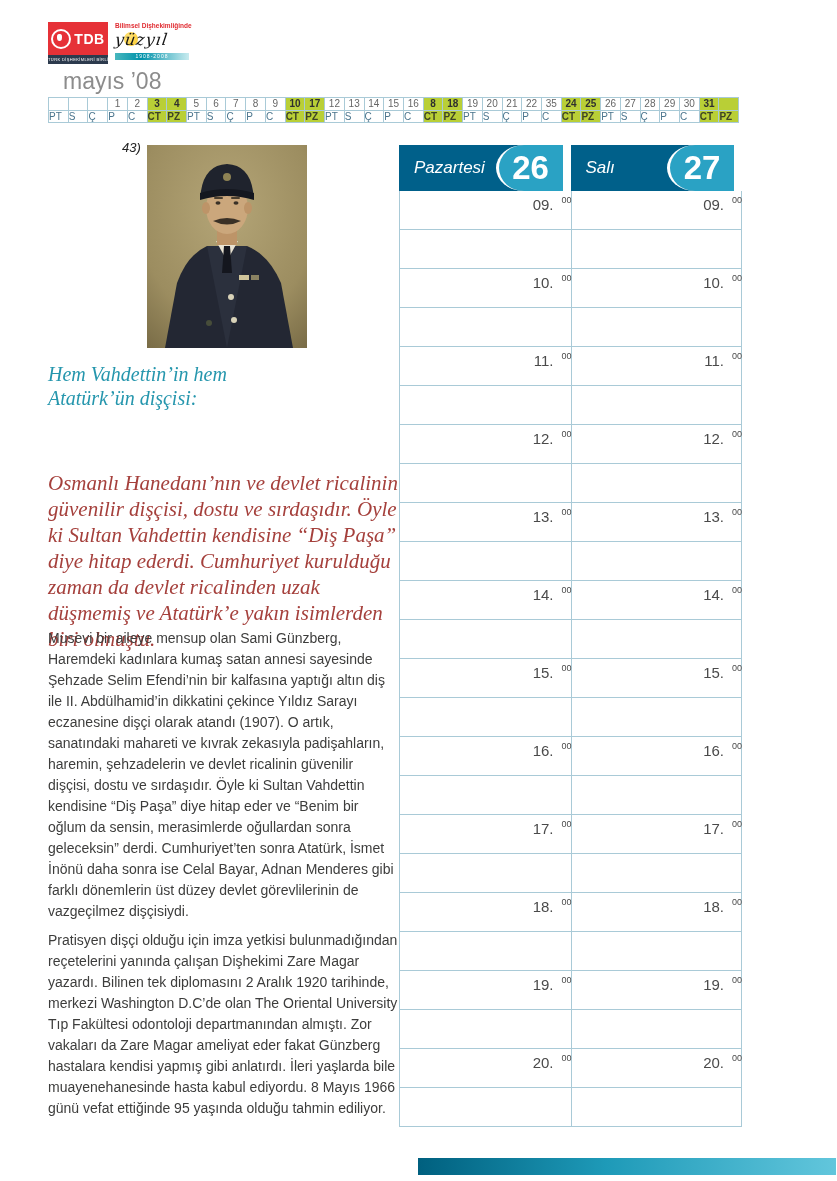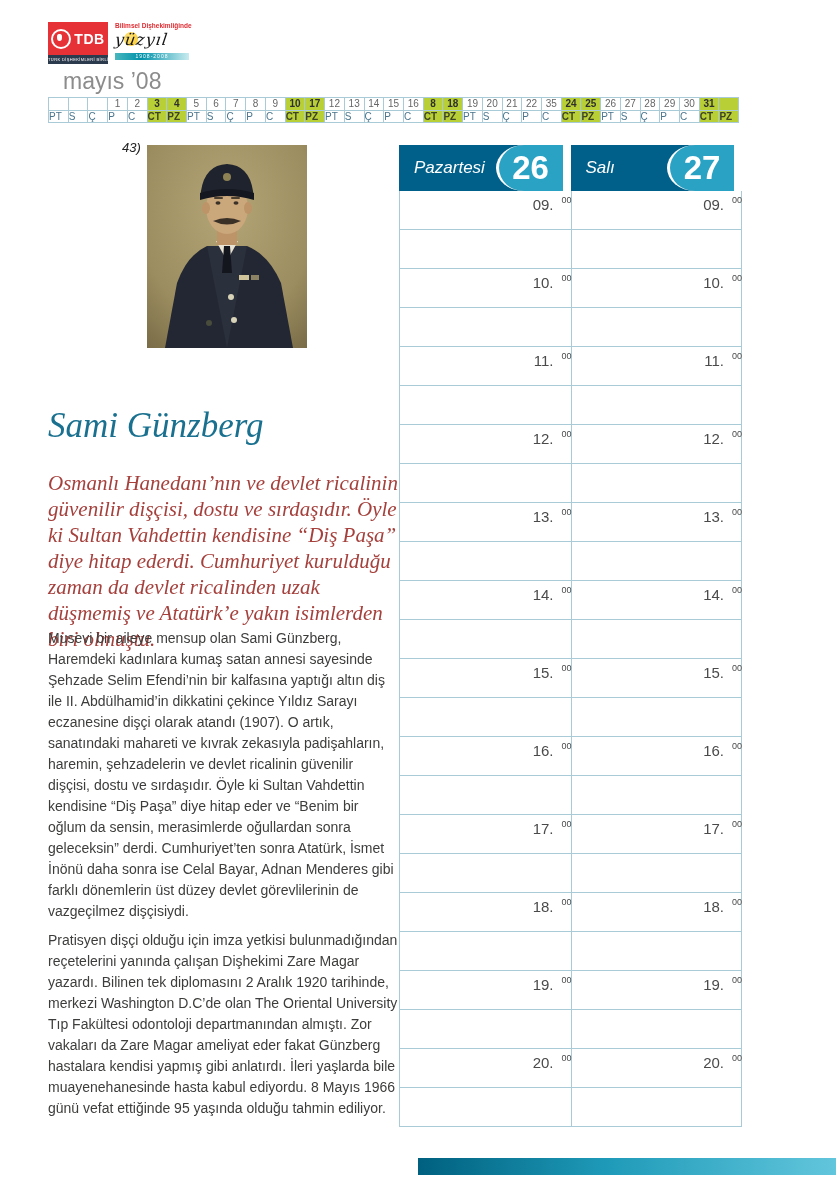--- a/index.html
+++ b/index.html
@@ -271,21 +271,24 @@
       <circle cx="80" cy="32" r="4" fill="#8d8254"></circle>
 
       <rect x="92" y="130" width="10" height="5" fill="#cfc49a"></rect>
       <rect x="104" y="130" width="8" height="5" fill="#8a8262"></rect>
       <circle cx="84" cy="152" r="3" fill="#d8d2b8"></circle>
       <circle cx="87" cy="175" r="3" fill="#d8d2b8"></circle>
       <circle cx="62" cy="178" r="3" fill="#474d3a"></circle>
     </svg>
   </div>
 
-  <h1 class="title">Sami Günzberg</h1>
+  <div class="kicker">
+    <span>Hem Vahdettin’in hem</span><br>
+    <span>Atatürk’ün dişçisi:</span>
+  </div>
   <p class="lead">Osmanlı Hanedanı’nın ve devlet ricalinin güvenilir dişçisi, dostu ve sırdaşıdır. Öyle ki Sultan Vahdettin kendisine “Diş Paşa” diye hitap ederdi. Cumhuriyet kurulduğu zaman da devlet ricalinden uzak düşmemiş ve Atatürk’e yakın isimlerden biri olmuştu.</p>
   <p class="body-para p1">Musevi bir aileye mensup olan Sami Günzberg, Haremdeki kadınlara kumaş satan annesi sayesinde Şehzade Selim Efendi’nin bir kalfasına yaptığı altın diş ile II. Abdülhamid’in dikkatini çekince Yıldız Sarayı eczanesine dişçi olarak atandı (1907). O artık, sanatındaki mahareti ve kıvrak zekasıyla padişahların, haremin, şehzadelerin ve devlet ricalinin güvenilir dişçisi, dostu ve sırdaşıdır. Öyle ki Sultan Vahdettin kendisine “Diş Paşa” diye hitap eder ve “Benim bir oğlum da sensin, merasimlerde oğullardan sonra geleceksin” derdi. Cumhuriyet’ten sonra Atatürk, İsmet İnönü daha sonra ise Celal Bayar, Adnan Menderes gibi farklı dönemlerin üst düzey devlet görevlilerinin de vazgeçilmez dişçisiydi.</p>
   <p class="body-para p2">Pratisyen dişçi olduğu için imza yetkisi bulunmadığından reçetelerini yanında çalışan Dişhekimi Zare Magar yazardı. Bilinen tek diplomasını 2 Aralık 1920 tarihinde, merkezi Washington D.C’de olan The Oriental University Tıp Fakültesi odontoloji departmanından almıştı. Zor vakaları da Zare Magar ameliyat eder fakat Günzberg hastalara kendisi yapmış gibi anlatırdı. İleri yaşlarda bile muayenehanesinde hasta kabul ediyordu. 8 Mayıs 1966 günü vefat ettiğinde 95 yaşında olduğu tahmin ediliyor.</p>
 
   <div class="agenda" id="agenda">
       <div class="ag-col">
         <div class="ag-head">
           <span class="ag-day">Pazartesi</span>
           <span class="ag-num">26</span>
         </div>

